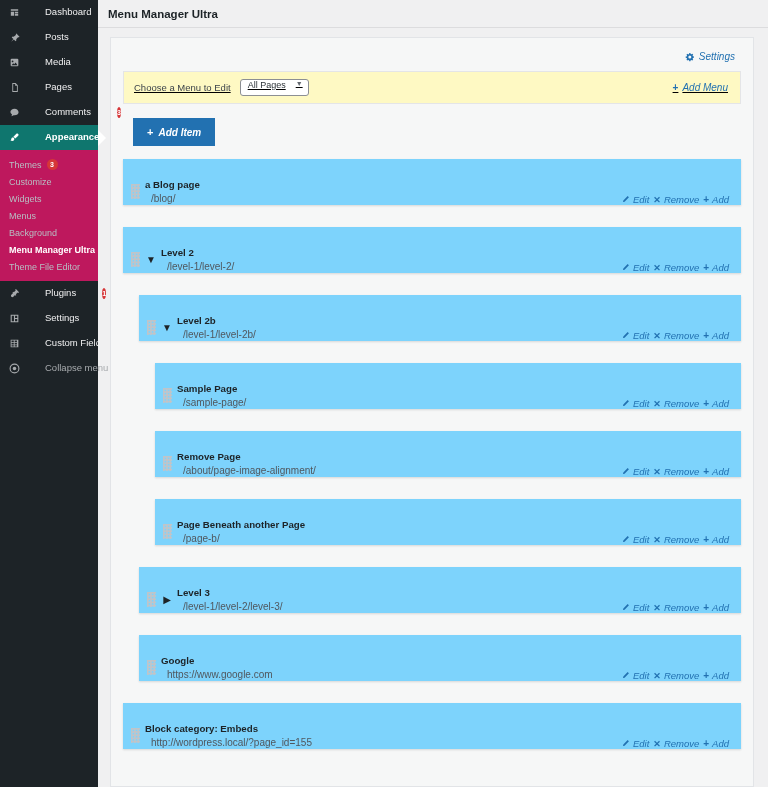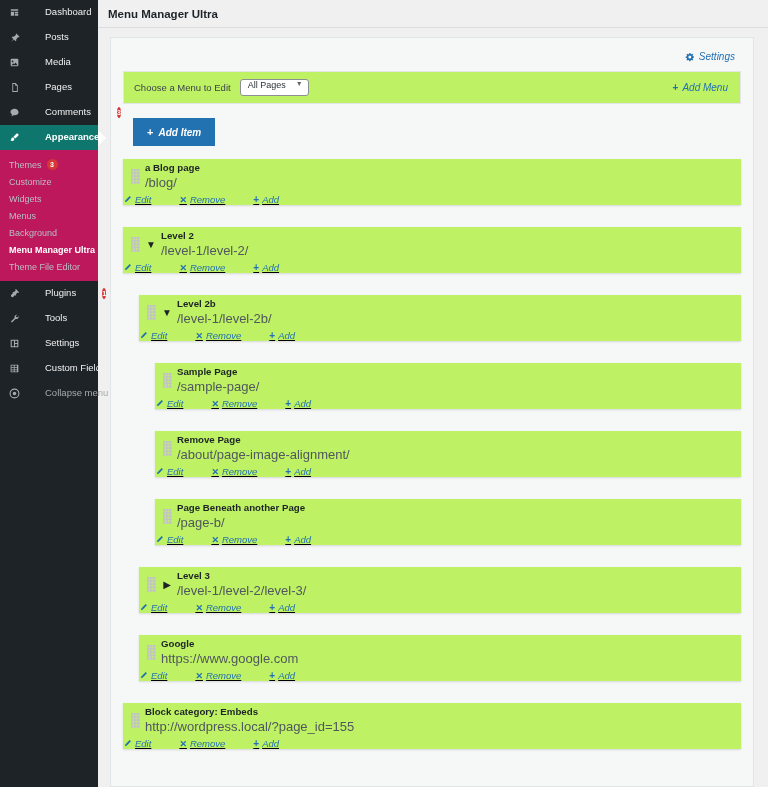--- a/index.html
+++ b/index.html
@@ -116,26 +116,27 @@
     font-size: 10px;
     display: inline-flex;
     align-items: center;
     gap: 4px;
     cursor: pointer;
     white-space: nowrap;
   }
   .linkish svg { display:block; }
 
   .menu-select-bar {
-    background: #bef264;
+    background: #fef9c3;
     border: 1px solid #e4e5e7;
     display: flex;
     align-items: center;
     justify-content: space-between;
     padding: 7px 12px 7px 10px;
+    text-decoration: underline;
   }
   .msb-left { display: flex; align-items: center; gap: 9px; }
   .msb-label { font-size: 9.5px; color: #3c434a; }
   .sel {
     border: 1px solid #8c8f94;
     background: #fff;
     border-radius: 3px;
     height: 17px;
     min-width: 67px;
     display: flex;
@@ -161,28 +162,27 @@
     display: inline-flex;
     align-items: center;
     gap: 5px;
     cursor: pointer;
     font-family: "Liberation Sans", sans-serif;
   }
   .add-item-btn .plus { font-style: normal; font-weight: 700; font-size: 11px; }
 
   .menu-rows { padding-bottom: 10px; }
   .m-row {
-    background: #bef264;
+    background: #7dd3fc;
     box-shadow: 0 1px 2px rgba(0,0,0,.13);
     height: 46px;
     display: flex;
-    align-items: flex-start;
+    align-items: flex-end;
     margin-bottom: 22px;
     padding-right: 12px;
-    flex-direction: column;
   }
   .m-row:last-child { margin-bottom: 0; }
   .row-left { display: flex; align-items: center; flex: 1; min-width: 0; padding-left: 8px; }
   .handle {
     width: 9px; height: 15px;
     flex: 0 0 9px;
     margin-right: 5px;
     background-image:
       linear-gradient(to right, #c3c4c7 1.5px, transparent 1.5px),
       linear-gradient(to bottom, #c3c4c7 1.5px, transparent 1.5px);
@@ -202,26 +202,27 @@
   }
   .titles { min-width: 0; }
   .m-title {
     font-size: 9.7px;
     font-weight: 700;
     color: #1d2327;
     line-height: 1.35;
     white-space: nowrap;
   }
   .m-url {
-    font-size: 13px;
+    font-size: 10px;
     color: #50575e;
     line-height: 1.35;
     white-space: nowrap;
-  }
-  .row-actions { display: flex; align-items: center; gap: 28px; flex: 0 0 auto; text-decoration: underline; }
+    margin-left: 6px;
+  }
+  .row-actions { display: flex; align-items: center; gap: 4px; flex: 0 0 auto; }
   .row-actions .linkish { font-size: 9.5px; gap: 3px; }
   .x-ico { font-style: normal; font-weight: 700; font-size: 9px; }
   .p-ico { font-style: normal; font-weight: 700; font-size: 10px; }
 </style>
 </head>
 <body>
 
 <nav id="adminmenu">
   <div id="menu-top-list">
       <div class="menu-top">
@@ -304,28 +305,20 @@
           <svg width="11" height="11" viewBox="0 0 20 20" fill="currentColor">
             <path d="M12.6 2l-1.4 1.4 1 1-3.5 3.5-1-1L6.3 8.3l1 1-3 3c-1 1-1 2.6 0 3.6s2.6 1 3.6 0l3-3 1 1 1.4-1.4-1-1 3.5-3.5 1 1L18.2 7.6 12.6 2z"></path>
           </svg>
         </span>
         <span class="lbl">Plugins</span>
         <span class="badge">1</span>
       </div>
       <div class="menu-top">
         <span class="mi">
           <svg width="11" height="11" viewBox="0 0 20 20" fill="currentColor">
-            <path d="M15.4 3.3a4.5 4.5 0 0 0-5.3 5.7L3.5 15.5l1.9 1.9 6.5-6.6a4.5 4.5 0 0 0 5.7-5.3l-2.5 2.5-2.1-.6-.6-2.1 2.9-2z"></path>
-          </svg>
-        </span>
-        <span class="lbl">Tools</span>
-      </div>
-      <div class="menu-top">
-        <span class="mi">
-          <svg width="11" height="11" viewBox="0 0 20 20" fill="currentColor">
             <path d="M3 3h14v14H3V3zm2 2v10h4V5H5zm6 0v4h4V5h-4zm0 6v4h4v-4h-4z"></path>
           </svg>
         </span>
         <span class="lbl">Settings</span>
       </div>
       <div class="menu-top">
         <span class="mi">
           <svg width="11" height="11" viewBox="0 0 20 20" fill="currentColor">
             <path d="M3 3h14v14H3V3zm1.6 1.6v3h4.1v-3H4.6zm5.7 0v3h4.1v-3h-4.1zM4.6 9.2v2.4h4.1V9.2H4.6zm5.7 0v2.4h4.1V9.2h-4.1zM4.6 13.2v2.2h4.1v-2.2H4.6zm5.7 0v2.2h4.1v-2.2h-4.1z"></path>
           </svg>

